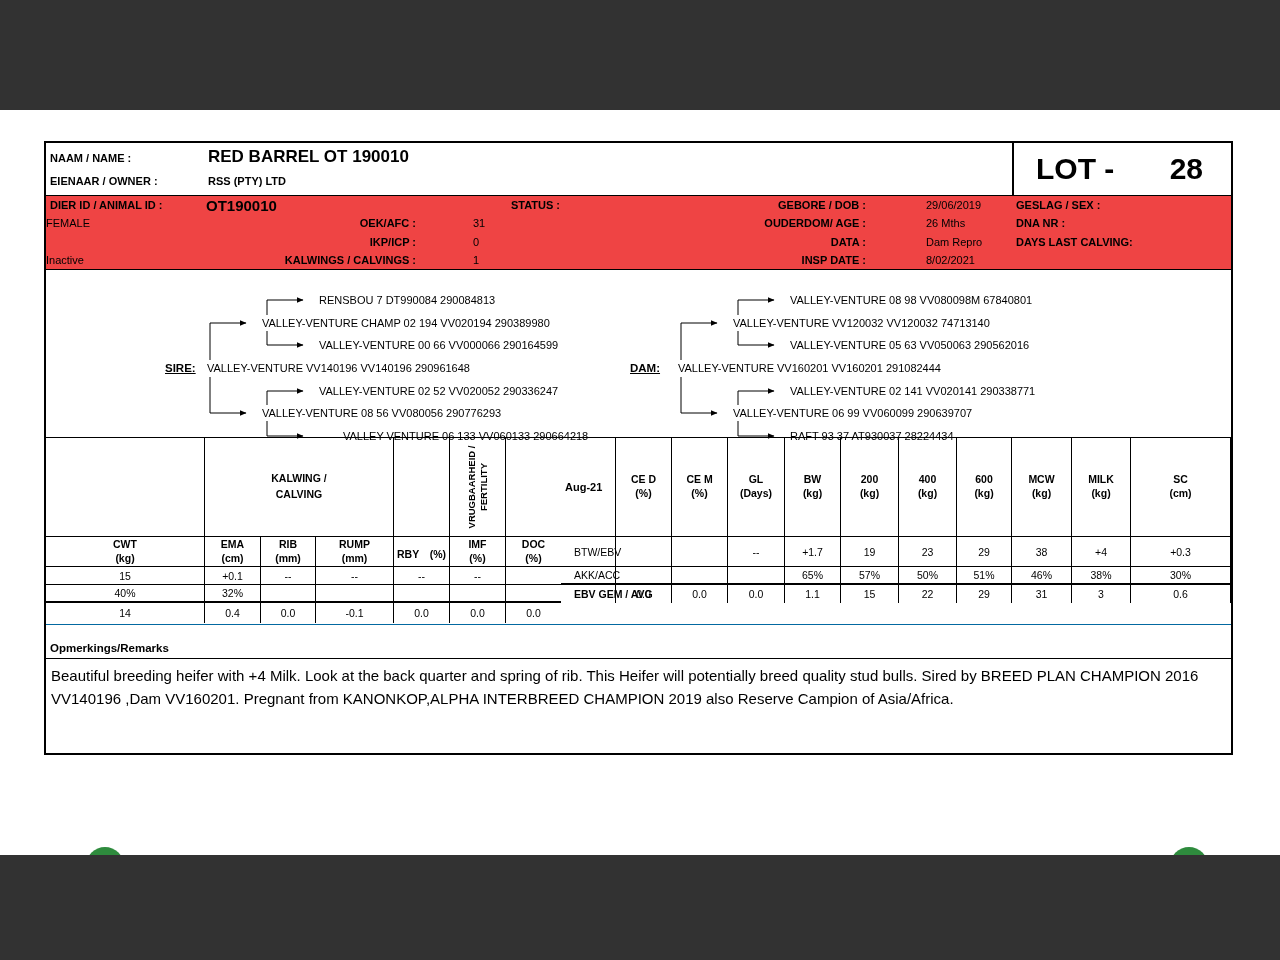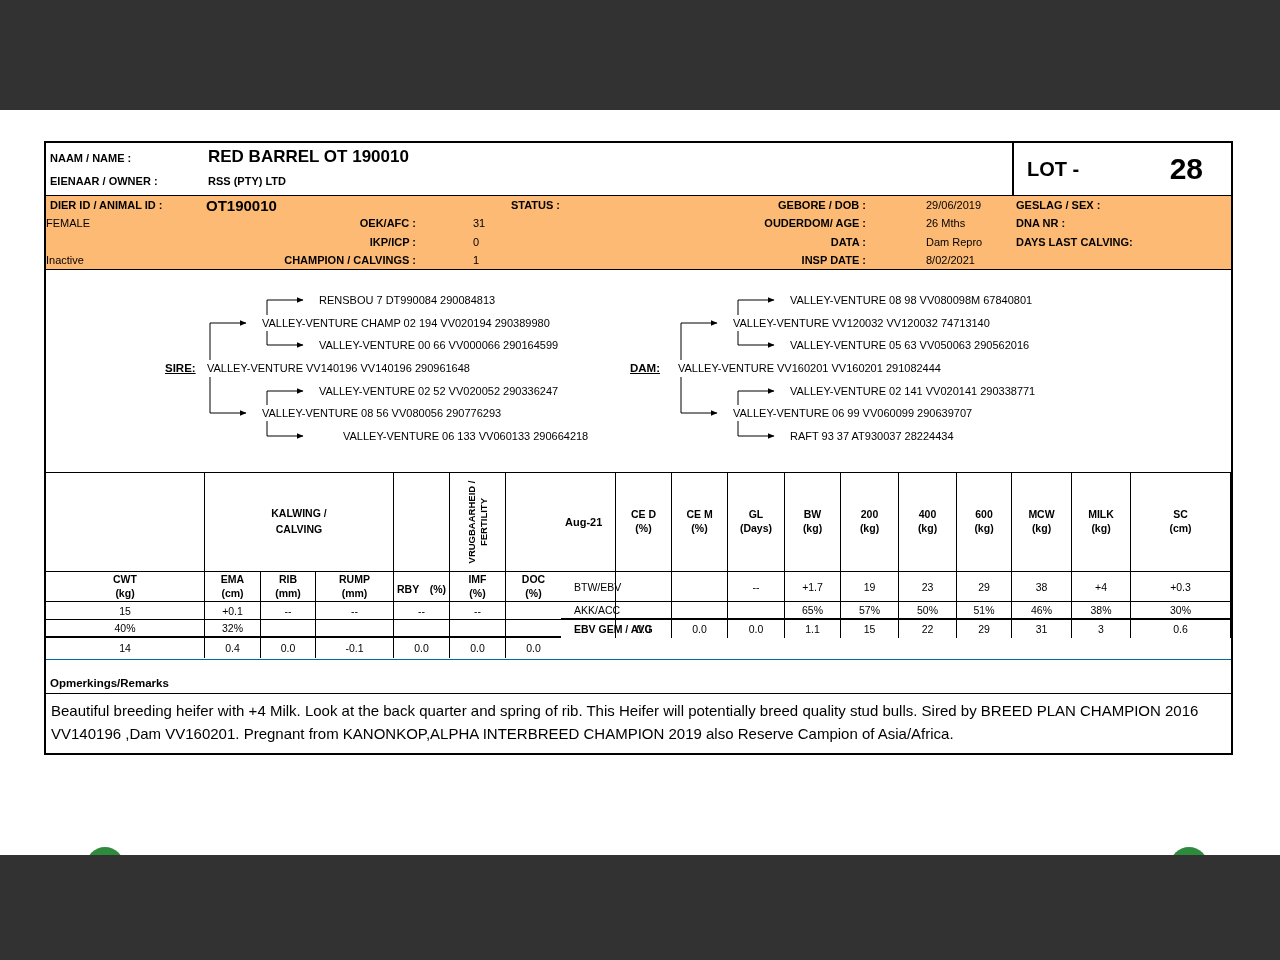--- a/index.html
+++ b/index.html
@@ -18,37 +18,37 @@
 
   
   .sec-header { position:relative; height:53px; border-bottom:1px solid #000; }
   .h-lbl { position:absolute; font-size:11px; font-weight:bold; white-space:nowrap; }
   .h-name-label { left:4px; top:9px; }
   .h-owner-label { left:4px; top:32px; }
   .h-name { position:absolute; left:162px; top:4px; font-size:17px; font-weight:bold; white-space:nowrap; }
   .h-owner { position:absolute; left:162px; top:32px; font-size:11px; font-weight:bold; white-space:nowrap; }
   .lot-box { position:absolute; right:0; top:0; width:219px; height:52px;
              border-left:2px solid #000; display:flex; align-items:center; }
-  .lot-label { font-size:20px; font-weight:bold; margin-left:13px; white-space:nowrap; }
+  .lot-label { font-size:30px; font-weight:bold; margin-left:22px; white-space:nowrap; }
   .lot-num { font-size:30px; font-weight:bold; margin-left:auto; margin-right:28px; }
 
   
   .sec-info { display:grid; grid-template-columns:160px 210px 144px 306px 146px 219px;
-              grid-template-rows:repeat(4,18.25px); height:74px; background:#fdba74;
+              grid-template-rows:repeat(4,18.25px); height:74px; background:#ef4444;
               border-bottom:1px solid #000; font-size:11px; align-items:center; }
   .sec-info > div { display:flex; align-items:center; height:100%; white-space:nowrap; overflow:visible; }
   .i-l1 { font-weight:bold; padding-left:4px; }
   .i-l2 { font-weight:bold; justify-content:flex-end; }
   .i-l3 { font-weight:bold; justify-content:flex-end; }
   .i-v2 { padding-left:57px; }
   .i-v3 { padding-left:60px; }
   .i-id { font-weight:bold; font-size:15px; }
 
   
-  .sec-ped { position:relative; height:203px; border-bottom:1px solid #000; }
+  .sec-ped { position:relative; height:168px; border-bottom:1px solid #000; }
   .ped { position:absolute; font-size:11px; white-space:nowrap; line-height:16px; }
   .ped.tag { font-weight:bold; font-size:11.5px; text-decoration:underline; }
   .ped-lines { position:absolute; left:0; top:0; pointer-events:none; }
 
   
   .sec-table { display:grid; height:187px; border-bottom:1px solid #0369a1;
     grid-template-columns:159px 56px 55px 78px 56px 56px 55px 55px 56px 56px 57px 56px 58px 58px 55px 60px 59px 100px;
     grid-template-rows:99px 30px 18px 18px 20px; }
   .gc { border-right:1px solid #000; border-bottom:1px solid #000; display:flex; align-items:center;
         justify-content:center; text-align:center; font-weight:bold; font-size:10.5px;
@@ -116,21 +116,21 @@
 
         <div class="i-l1">DNA NR :</div>
         <div></div>
         <div class="i-l2">IKP/ICP :</div>
         <div class="i-v2">0</div>
         <div class="i-l3">DATA :</div>
         <div class="i-v3">Dam Repro</div>
 
         <div class="i-l1">DAYS LAST CALVING:</div>
         <div>Inactive</div>
-        <div class="i-l2">CHAMPION / CALVINGS :</div>
+        <div class="i-l2">KALWINGS / CALVINGS :</div>
         <div class="i-v2">1</div>
         <div class="i-l3">INSP DATE :</div>
         <div class="i-v3">8/02/2021</div>
       </div>
 
       <div class="sec-ped">
         <svg class="ped-lines" width="1185" height="202" viewBox="0 0 1185 202">
           <defs>
             <marker id="arr" markerWidth="7" markerHeight="6" refX="6.5" refY="3" orient="auto">
               <path d="M0,0 L7,3 L0,6 Z" fill="#000"></path>

